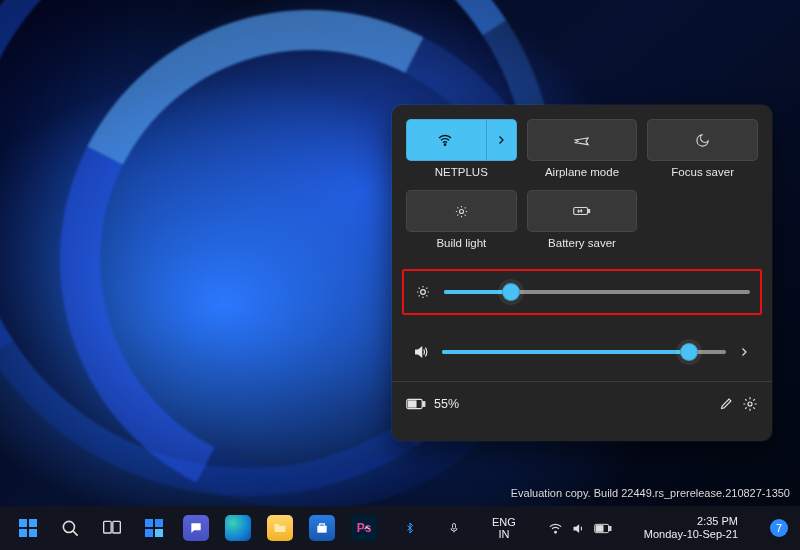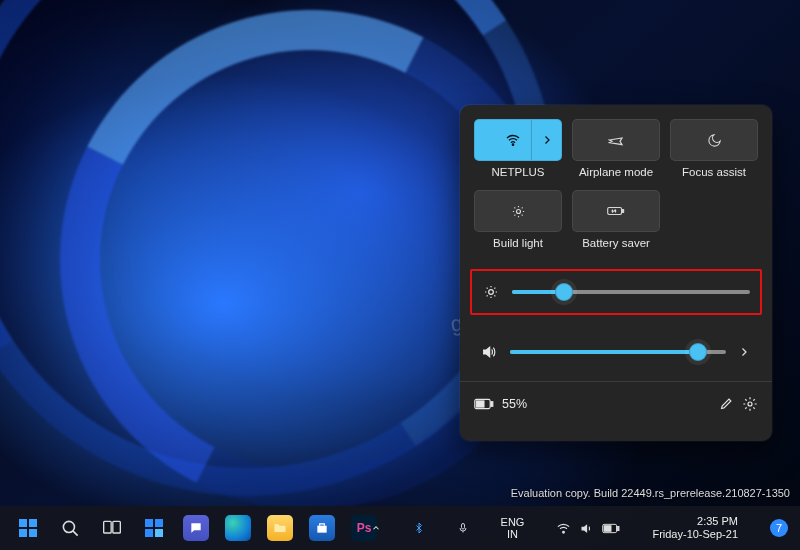--- a/index.html
+++ b/index.html
@@ -24,21 +24,21 @@
   .wallpaper::before { width:560px; height:560px; left:-60px; top:-120px; transform:rotate(12deg); box-shadow: inset 60px 40px 100px rgba(0,0,30,.6);}
   .wallpaper::after  { width:420px; height:420px; left:60px; top:10px; transform:rotate(-18deg);
     border-width:40px; border-color: rgba(90,170,255,.6) rgba(40,90,220,.25) rgba(15,50,160,.2) rgba(40,90,255,.45);}
 
   
   .wm { position:absolute; color:rgba(255,255,255,.25); font-size:22px; letter-spacing:1px;
         left:450px; top:300px; transform:rotate(-8deg); pointer-events:none;}
 
   
   .flyout {
-    position:absolute; right:28px; top:105px; width:312px;
+    position:absolute; right:28px; top:105px; width:380px;
     background:#252525; border-radius:10px; box-shadow:0 12px 30px rgba(0,0,0,.55), 0 0 0 1px rgba(255,255,255,.06);
     color:#fff; padding:14px 14px 0;
   }
   .tiles { display:grid; grid-template-columns: repeat(3, 1fr); gap:10px 10px; }
   .tile { display:flex; flex-direction:column; align-items:center; gap:6px; }
   .tile-btn {
     height:42px; width:100%; border-radius:5px; background:#383838; border:1px solid rgba(255,255,255,.08);
     display:flex; align-items:center; justify-content:center; gap:10px; cursor:pointer;
   }
   .tile-btn.on { background:#49c1f3; color:#04131c; border-color:rgba(0,0,0,.1);}
@@ -126,21 +126,21 @@
     </div>
 
     <div class="tile">
       <div class="tile-btn">
         <span>
           <svg width="15" height="15" viewBox="0 0 24 24" fill="none" stroke="#d8d8d8" stroke-width="1.8">
               <path d="M21 13A9 9 0 1 1 11 3a7 7 0 0 0 10 10z"></path>
             </svg>
         </span>
       </div>
-      <div class="tile-label">Focus assist</div>
+      <div class="tile-label">Focus saver</div>
     </div>
 
     <div class="tile">
       <div class="tile-btn">
         <span>
           <svg width="15" height="15" viewBox="0 0 24 24" fill="none" stroke="#d8d8d8" stroke-width="1.8">
               <circle cx="12" cy="12" r="3.2"></circle>
               <path d="M12 3v2M12 19v2M3 12h2M19 12h2M5.5 5.5l1.4 1.4M17.1 17.1l1.4 1.4M5.5 18.5l1.4-1.4M17.1 6.9l1.4-1.4"></path>
             </svg>
         </span>
@@ -326,20 +326,20 @@
           <svg width="18" height="11" viewBox="0 0 26 14" fill="none" stroke="#ddd" stroke-width="1.4">
             <rect x="1" y="1" width="20" height="12" rx="2"></rect>
             <rect x="22" y="4" width="2.5" height="6" fill="#ddd"></rect>
             <rect x="3" y="3" width="10" height="8" fill="#ddd"></rect>
           </svg>
         </span>
     </div>
     <div class="grp clock">
       <div>
           <div>2:35 PM</div>
-          <div>Friday-10-Sep-21</div>
+          <div>Monday-10-Sep-21</div>
         </div>
     </div>
     <div class="grp">
       <div class="notif">7</div>
     </div>
   </div>
 </div>
 
 </body></html>

